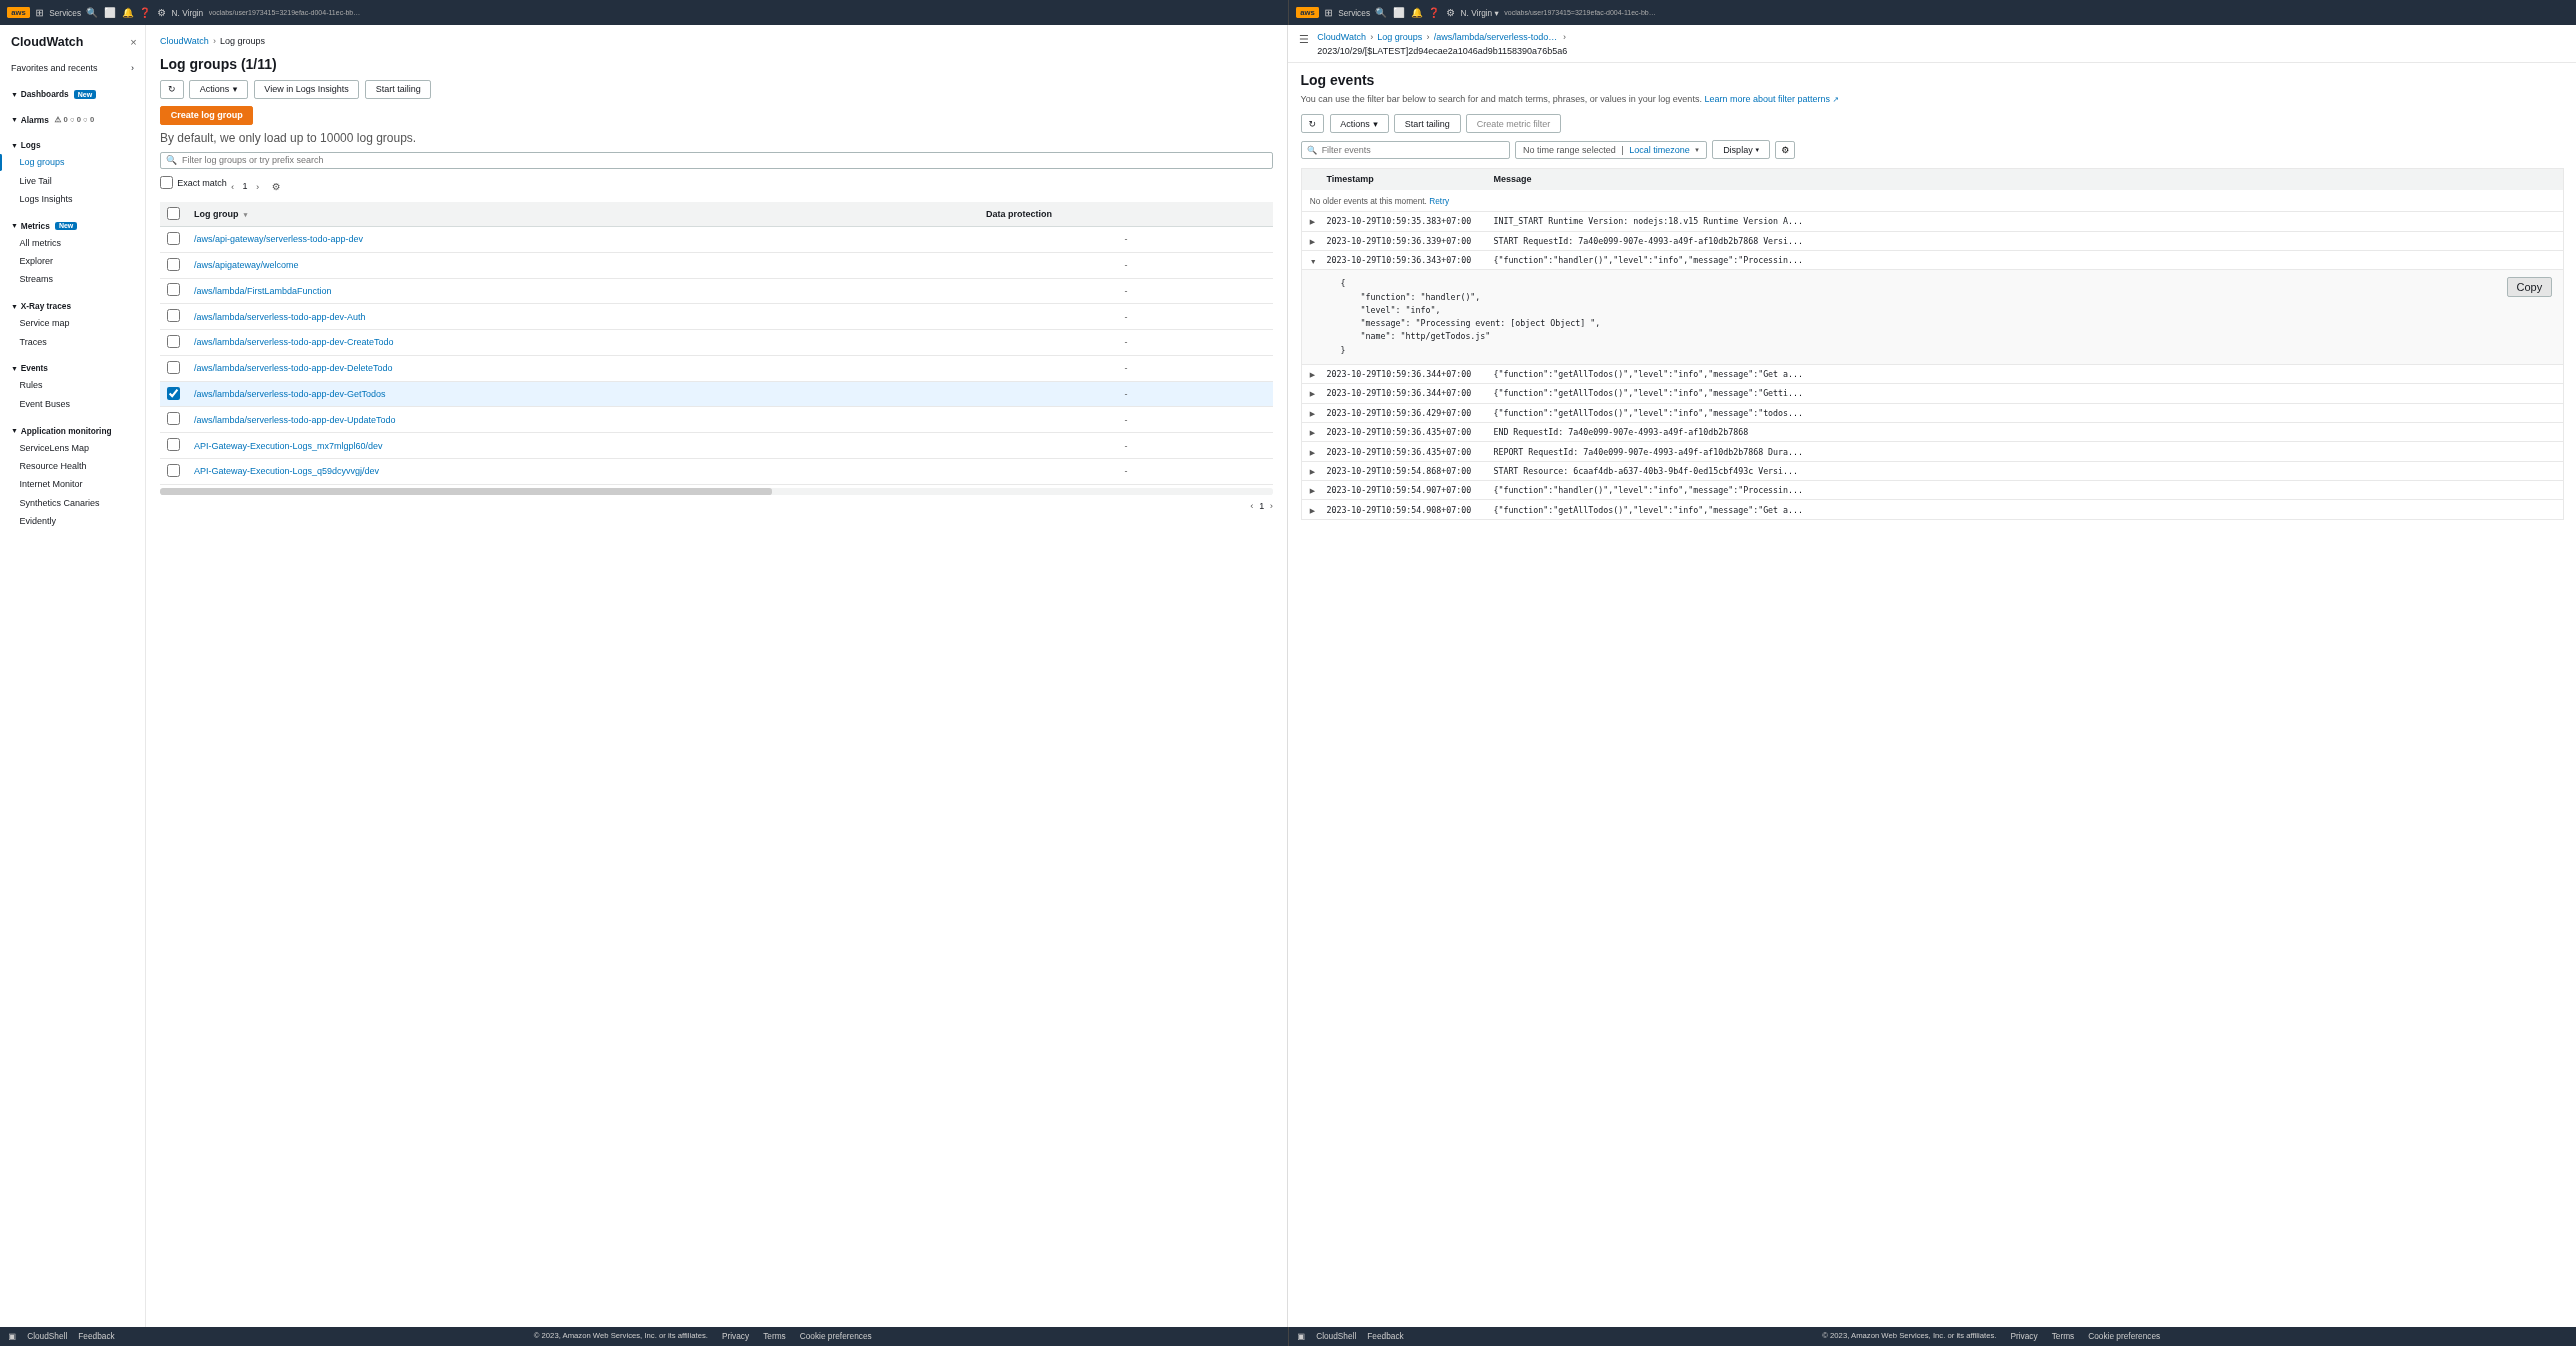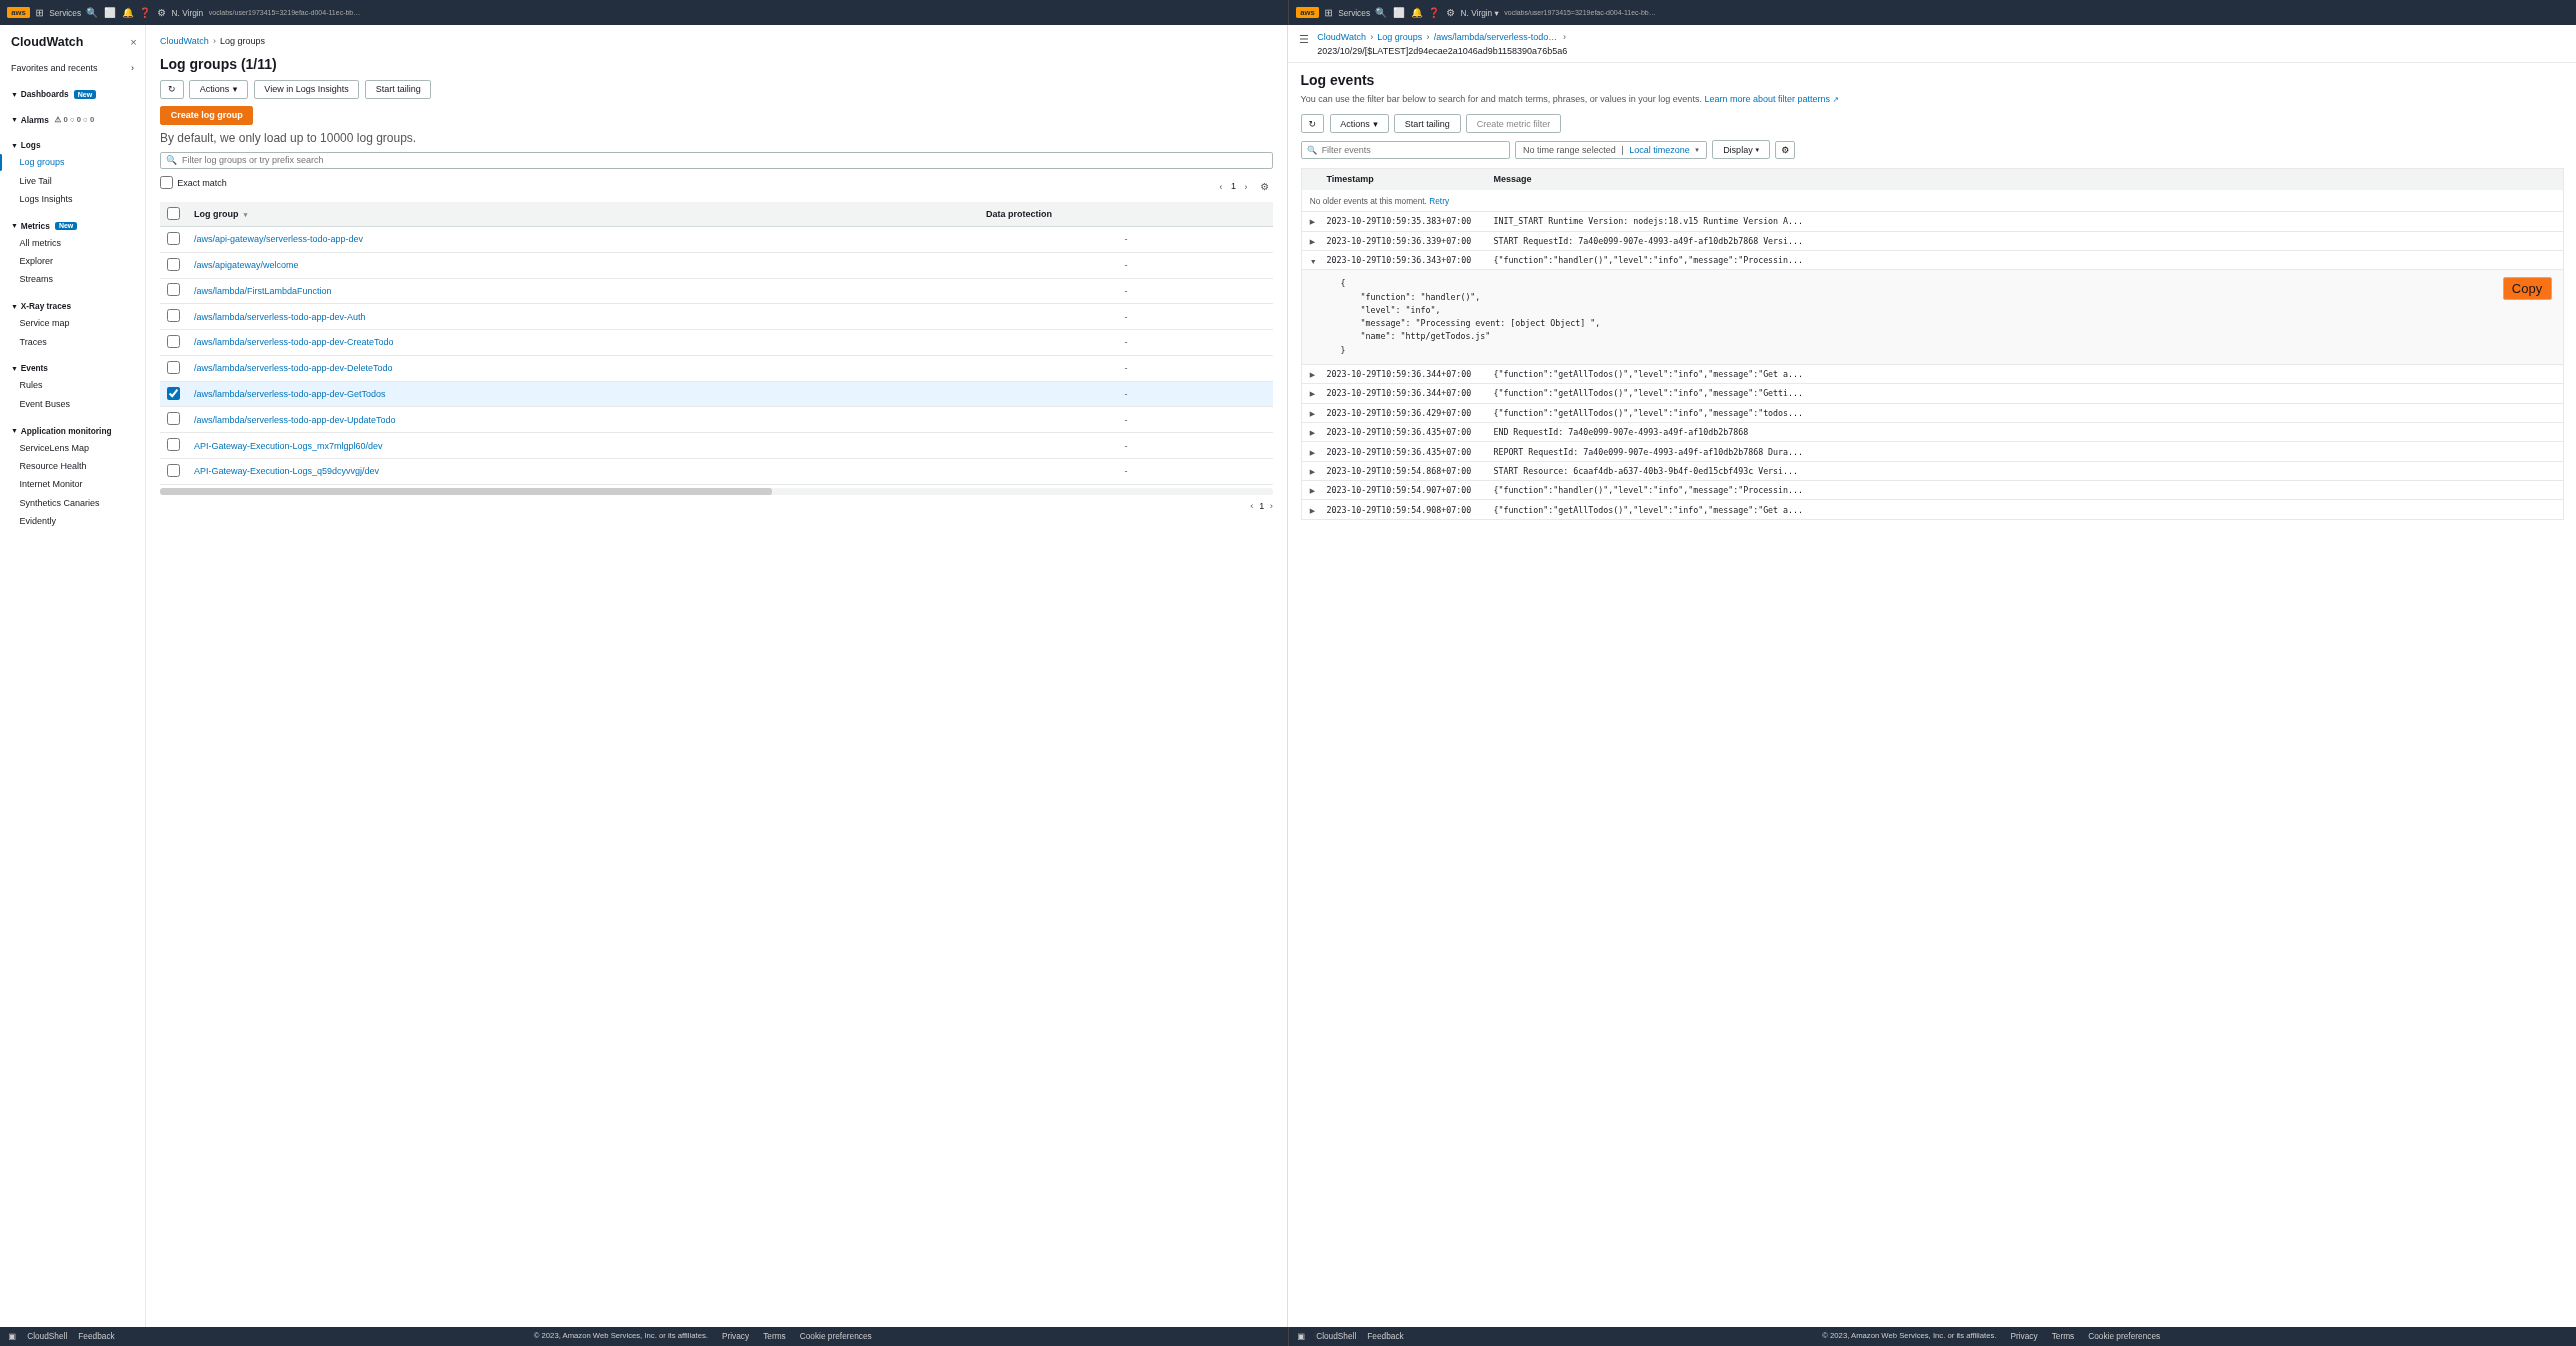--- a/index.html
+++ b/index.html
@@ -147,22 +147,22 @@
     .event-ts { width: 167px; min-width: 167px; color: #16191f; font-size: 8.3px; font-family: monospace; }
     .event-msg { flex: 1; color: #16191f; overflow: hidden; text-overflow: ellipsis; white-space: nowrap; font-family: monospace; font-size: 8.3px; }
 
     .event-expanded {
       background: #f9f9f9; padding: 7px 11px 7px 39px;
       border-top: 0.7px solid #e8e8e8; position: relative;
     }
     .event-json { font-family: monospace; font-size: 8.3px; color: #16191f; white-space: pre; line-height: 1.6; }
     .copy-btn {
       position: absolute; right: 11px; top: 7px;
-      padding: 2.8px 8.3px; border: 0.7px solid #aab7b8; background: #f97316;
-      border-radius: 2.1px; cursor: pointer; font-size: 13px; color: #16191f;
+      padding: 2.8px 8.3px; border: 0.7px solid #aab7b8; background: #e5e5e5;
+      border-radius: 2.1px; cursor: pointer; font-size: 11px; color: #16191f;
     }
 
     .no-older-events { padding: 5.6px 8.3px; font-size: 8.3px; color: #555; border: 0.7px solid #e8e8e8; border-top: none; }
     .no-older-events a { color: #0073bb; cursor: pointer; }
 
     
     .hamburger { cursor: pointer; color: #ccc; font-size: 11px; margin-right: 2.8px; }
   </style>
 </head>
 <body>
@@ -355,21 +355,21 @@
         <button class="btn btn-primary">Create log group</button>
       </div>
 
       <p class="page-hint">By default, we only load up to 10000 log groups.</p>
 
       <div class="filter-bar" style="margin-bottom:7px;max-width:100%;">
         <span style="color:#555;">🔍</span>
         <input type="text" style="border: none; outline: none; font-size: 9px; flex: 1 1 0%; background: transparent;" placeholder="Filter log groups or try prefix search">
       </div>
 
-      <div style="display:flex;align-items:center;justify-content:space-between;margin-bottom:5.6px;">
+      <div style="display:flex;align-items:center;justify-content:flex-start;margin-bottom:5.6px;">
         <div class="exact-match-row">
           <input type="checkbox" id="exactMatch" style="">
           <label for="exactMatch">Exact match</label>
         </div>
         <div class="pagination">
           <button style="background:none;border:none;cursor:pointer;color:#555;font-size:9.7px;">‹</button>
           <span class="page-num">1</span>
           <button style="background:none;border:none;cursor:pointer;color:#555;font-size:9.7px;">›</button>
           <button class="settings-btn">⚙</button>
         </div>

